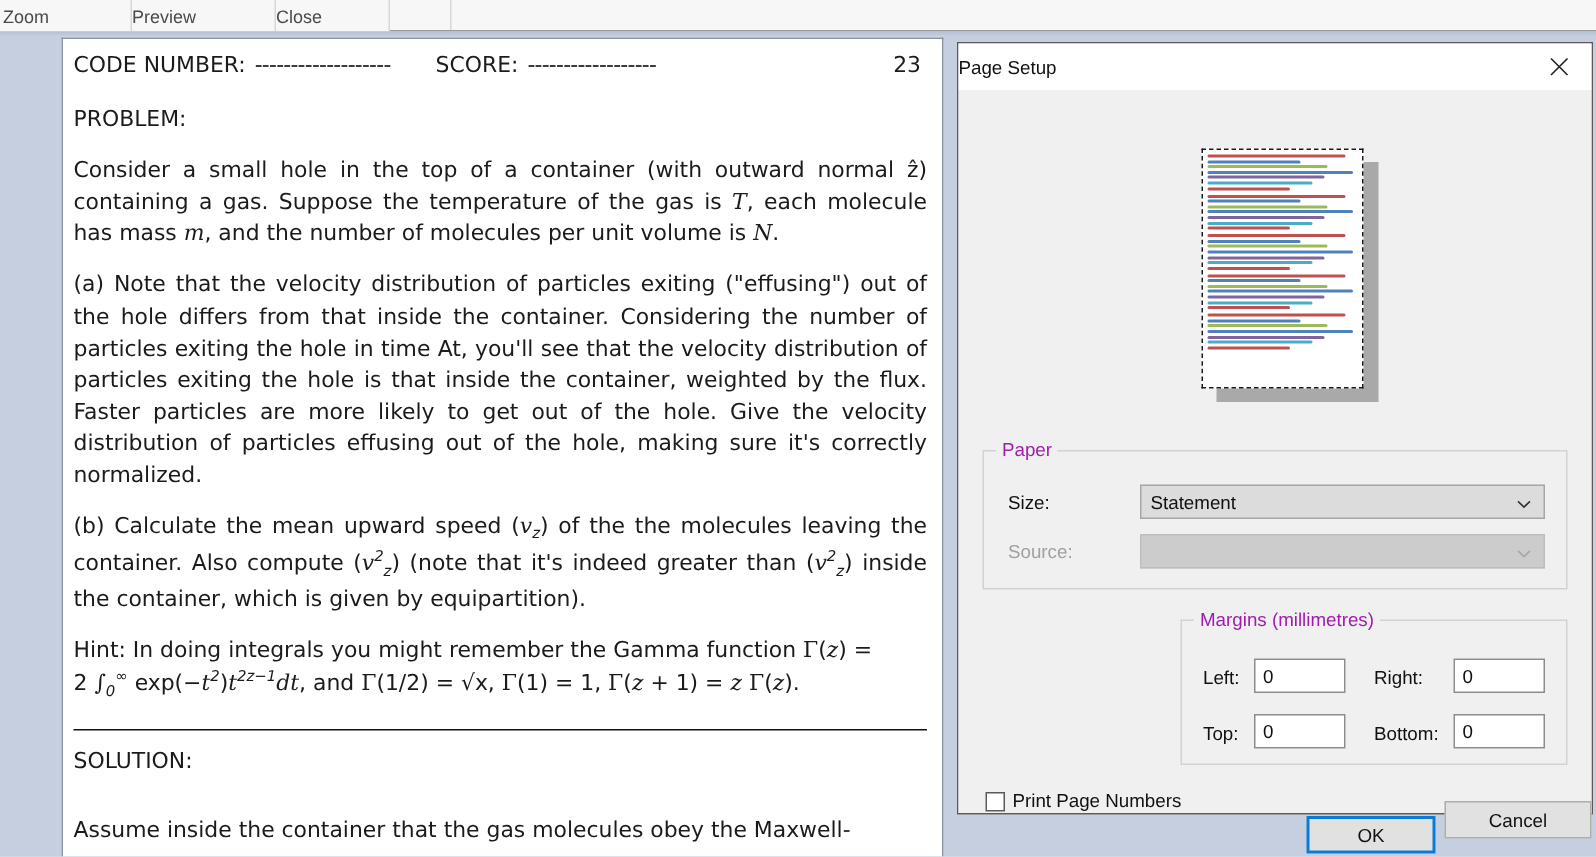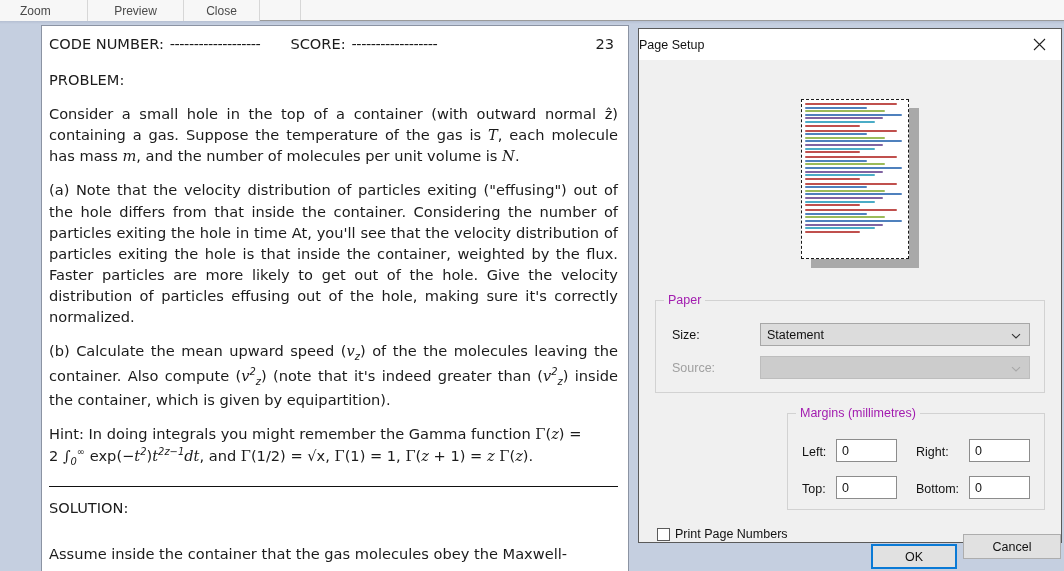--- a/index.html
+++ b/index.html
@@ -19,29 +19,29 @@
   #toolbar {
     position: absolute; top: 0; left: 0;
     width: 1064px; height: 21px;
     background: #f7f7f7;
     border-bottom: 1px solid #9a9a9a;
     display: flex;
     align-items: stretch;
     box-sizing: border-box;
   }
   .tb-item {
-    display: flex; align-items: center; justify-content: center;
+    display: flex; align-items: center; justify-content: flex-start;
     font-size: 12px;
     color: #4a4a4a;
     border-right: 1px solid #d7d7d7;
     box-sizing: border-box;
     height: 21px;
     background: #f7f7f7;
   }
-  .tb-zoom    { width: 88px; justify-content: flex-start; padding-left: 20px; }
+  .tb-zoom    { width: 88px; justify-content: flex-start; padding-left: 2px; }
   .tb-preview { width: 96px; }
   .tb-close   { width: 76px; }
   .tb-spacer  { width: 40px; border-right: 1px solid #d7d7d7; }
 
   
   #tb-shadow {
     position: absolute; top: 21px; left: 0;
     width: 1064px; height: 3px;
     background: linear-gradient(#b5bfd2, #c5cfe0);
   }

